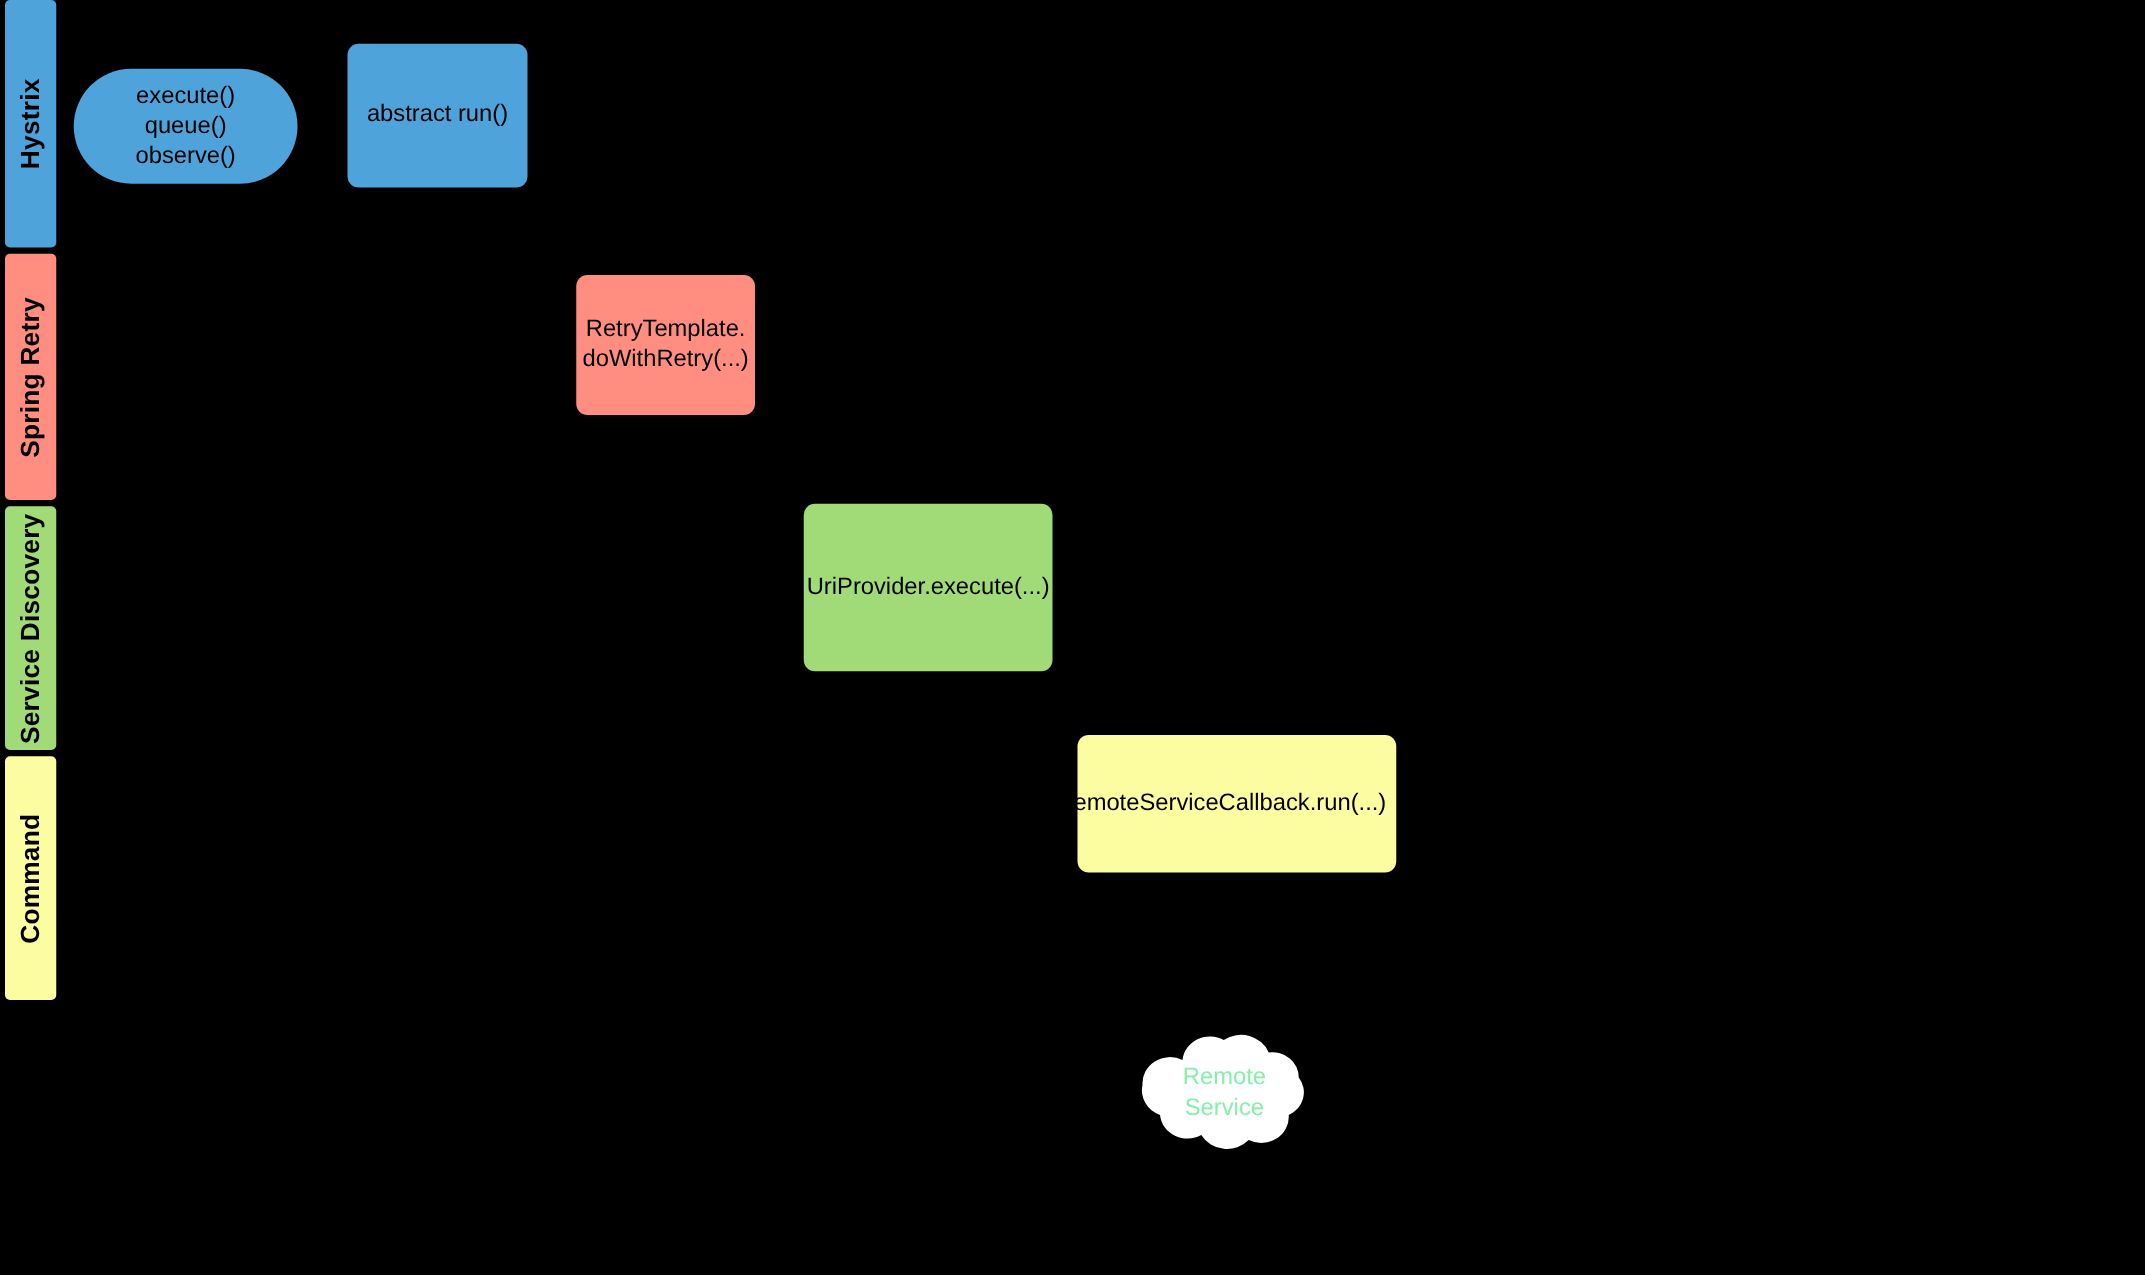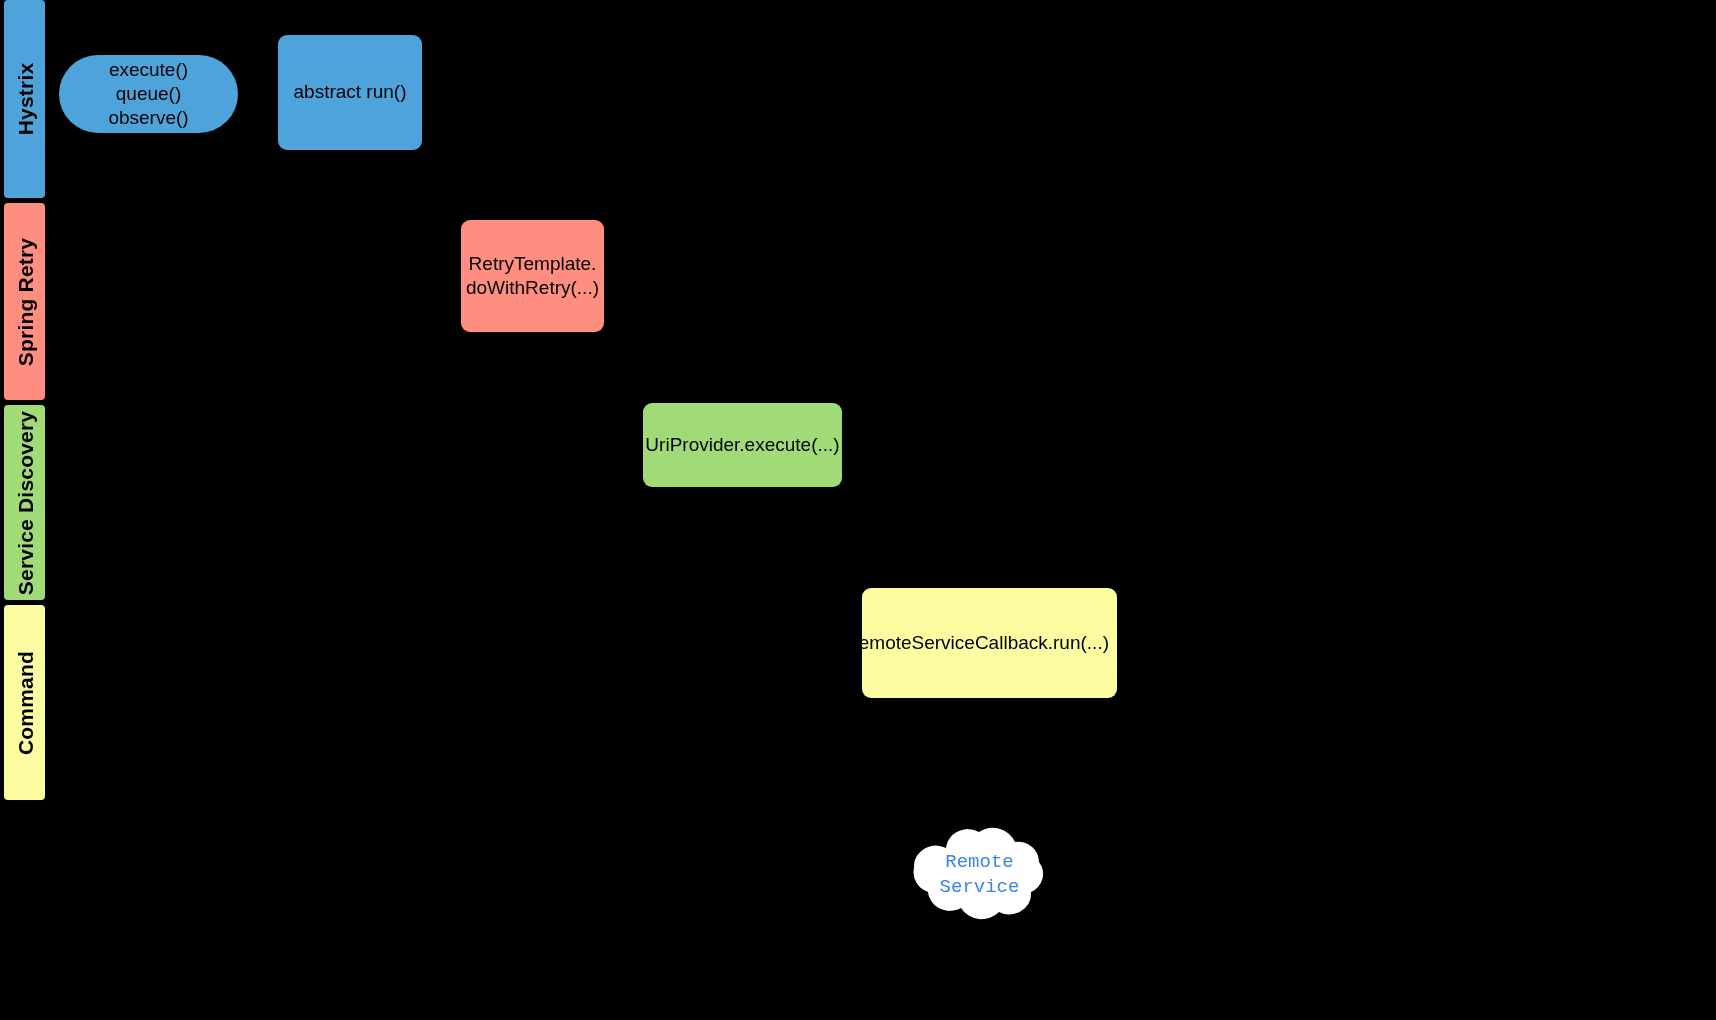--- a/index.html
+++ b/index.html
@@ -75,26 +75,25 @@
   .cloud-text {
     position: absolute;
     left: 0;
     top: 0;
     width: 100%;
     height: 100%;
     display: flex;
     align-items: center;
     justify-content: center;
     text-align: center;
-    color: #3b82f6;
+    color: #86efac;
     font-size: 19px;
     line-height: 1.3;
     white-space: pre-line;
     pointer-events: none;
-    font-family: Liberation Mono, monospace;
   }
 </style>
 </head>
 <body style="background: rgb(0, 0, 0);">
 
 <div id="canvas" style="background: rgb(0, 0, 0);">
 
   <div class="lane" style="top: 0px; height: 198px; background: rgb(79, 163, 219);">
     <span class="lane-label">Hystrix</span>
   </div>
@@ -104,36 +103,36 @@
   </div>
 
   <div class="lane" style="top: 405px; height: 195px; background: rgb(160, 219, 120);">
     <span class="lane-label">Service Discovery</span>
   </div>
 
   <div class="lane" style="top: 605px; height: 195px; background: rgb(252, 252, 160);">
     <span class="lane-label">Command</span>
   </div>
 
-  <div class="node pill" style="left: 59px; top: 55px; width: 179px; height: 78px; background: rgb(79, 163, 219);">
+  <div class="node pill" style="left: 59px; top: 55px; width: 179px; height: 92px; background: rgb(79, 163, 219);">
     <span class="node-text">execute()
 queue()
 observe()</span>
   </div>
 
   <div class="node" style="left: 278px; top: 35px; width: 144px; height: 115px; background: rgb(79, 163, 219);">
     <span class="node-text">abstract run()</span>
   </div>
 
   <div class="node" style="left: 461px; top: 220px; width: 143px; height: 112px; background: rgb(255, 142, 128);">
     <span class="node-text">RetryTemplate.
 doWithRetry(...)</span>
   </div>
 
-  <div class="node" style="left: 643px; top: 403px; width: 199px; height: 84px; background: rgb(160, 219, 120);">
+  <div class="node" style="left: 643px; top: 403px; width: 199px; height: 134px; background: rgb(160, 219, 120);">
     <span class="node-text">UriProvider.execute(...)</span>
   </div>
 
   <div class="node" style="left: 862px; top: 588px; width: 255px; height: 110px; background: rgb(252, 252, 160); justify-content: flex-end;">
     <span class="node-text">RemoteServiceCallback.run(...)</span>
   </div>
 
   <div class="cloud-wrap" style="left: 902px; top: 818px; width: 155px; height: 114px;">
     <svg viewBox="0 0 155 114" preserveAspectRatio="none">
       <path d="M44,30

